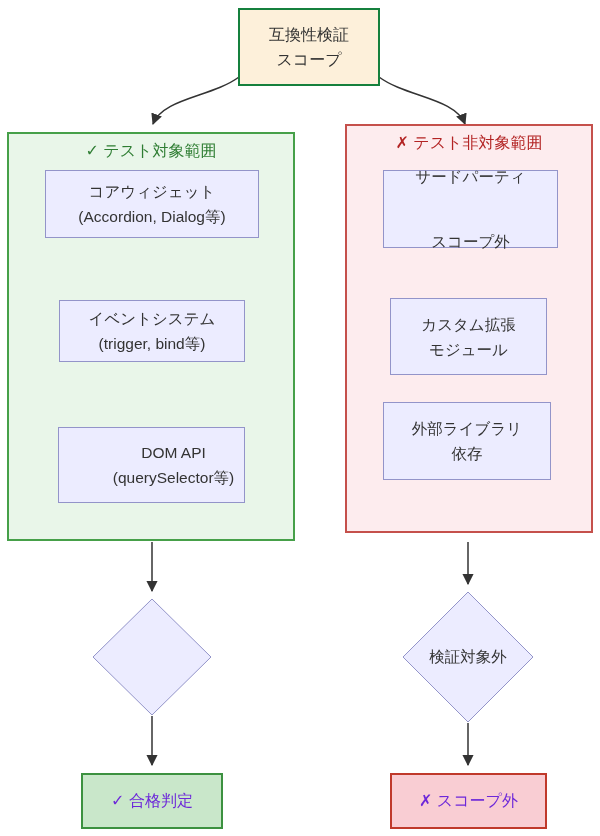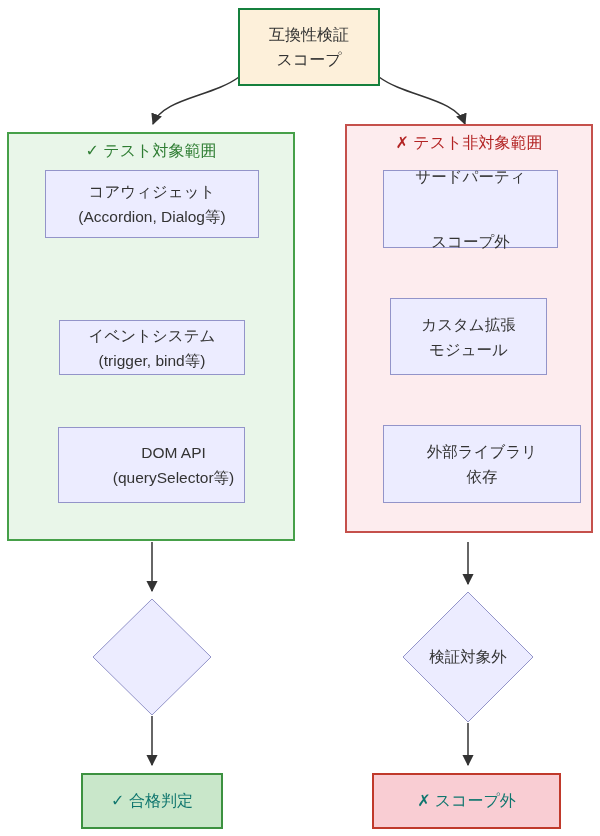--- a/index.html
+++ b/index.html
@@ -50,47 +50,47 @@
   
   .node {
     background: #ececff;
     border: 1px solid #9394c9;
     display: flex; flex-direction: column;
     align-items: center; justify-content: center;
     font-size: 15.5px; color: #333333; line-height: 25px;
     text-align: center;
   }
   .n-l1 { left: 45px;  top: 170px; width: 214px; height: 68px; }
-  .n-l2 { left: 59px;  top: 300px; width: 186px; height: 55px; margin-top: 20px; }
+  .n-l2 { left: 59px;  top: 300px; width: 186px; height: 62px; }
   .n-l3 { left: 58px;  top: 427px; width: 187px; height: 76px; padding-left: 44px; }
   .n-r1 { left: 383px; top: 170px; width: 175px; height: 78px; gap: 40px; }
   .n-r2 { left: 390px; top: 298px; width: 157px; height: 77px; }
-  .n-r3 { left: 383px; top: 425px; width: 198px; height: 78px; }
+  .n-r3 { left: 383px; top: 402px; width: 168px; height: 78px; }
 
   
   .diamond-label {
     display: flex; align-items: center; justify-content: center;
     font-size: 15.5px; color: #333333; text-align: center;
   }
   .d-left  { left: 92px;  top: 599px; width: 120px; height: 116px; }
   .d-right { left: 402px; top: 592px; width: 132px; height: 130px; }
 
   
   .result {
     display: flex; align-items: center; justify-content: center;
-    font-size: 16px; color: #0f766e; text-align: center;
+    font-size: 16px; color: #6d28d9; text-align: center;
     border-width: 2px; border-style: solid;
   }
   .result-pass {
     left: 81px; top: 773px; width: 142px; height: 56px;
     background: #c9e7ca; border-color: #3c9140;
   }
   .result-fail {
-    left: 372px; top: 773px; width: 189px; height: 56px;
-    background: #f9cdd3; border-color: #c0392b; font-family: Liberation Serif, serif;
+    left: 390px; top: 773px; width: 157px; height: 56px;
+    background: #f9cdd3; border-color: #c0392b;
   }
 
   
   .edge-layer {
     position: absolute; left: 0; top: 0;
     width: 600px; height: 836px;
   }
   .edge { fill: none; stroke: #333333; stroke-width: 1.5; }
   .diamond-shape { fill: #ececff; stroke: #9394c9; stroke-width: 1; }
 </style>

